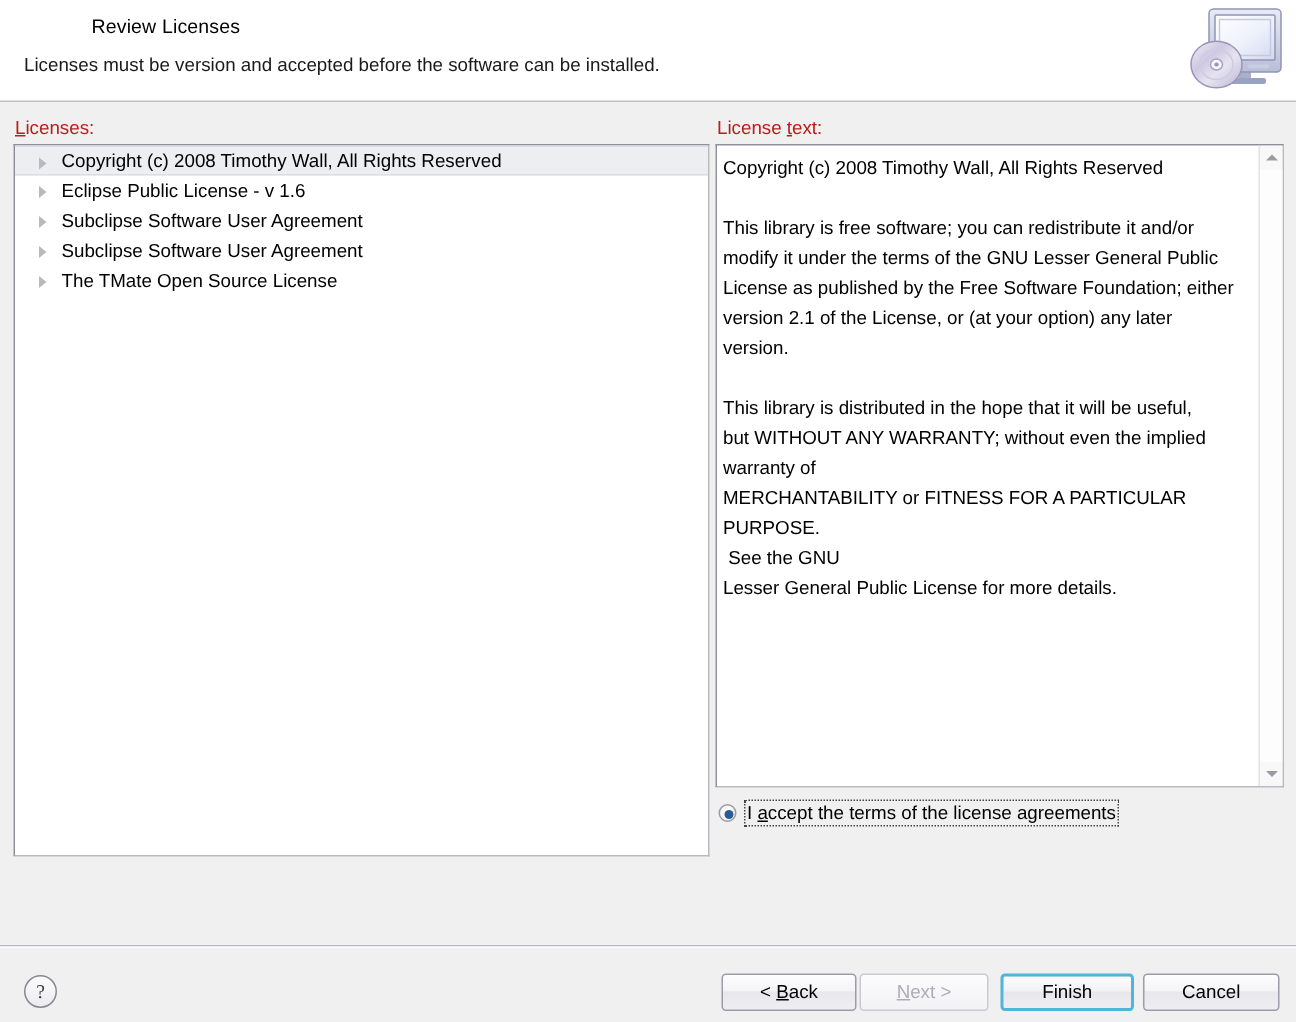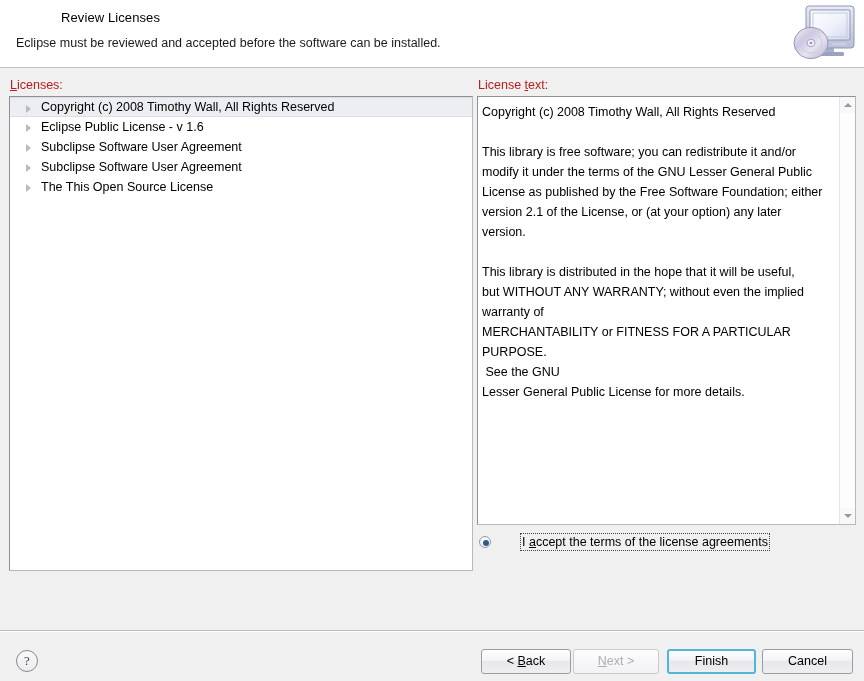--- a/index.html
+++ b/index.html
@@ -181,21 +181,20 @@
   }
   .radio-label {
     font-size: 12.5px;
     color: #000;
     padding: 1px 2px 1px 2px;
     line-height: 16px;
   }
   .radio-row.focused .radio-label {
     border: 1px dotted #444;
     padding: 0px 1px 0px 1px;
-    margin-left: 24px;
   }
   .radio-label .ul { text-decoration: underline; }
 
   
   .bottom-separator {
     position: absolute;
     left: 0; top: 630px;
     width: 864px; height: 1px;
     background: #b9b9bf;
   }
@@ -244,21 +243,21 @@
   #btn-finish { left: 667px; width: 89px; }
   #btn-cancel { left: 762px; width: 91px; }
 </style>
 </head>
 <body>
 
 <div id="root">
 
   <div class="header">
     <div class="header-title">Review Licenses</div>
-    <div class="header-desc">Eclipse must be reviewed and accepted before the software can be installed.</div>
+    <div class="header-desc">Licenses must be version and accepted before the software can be installed.</div>
     <div class="header-icon">
       <svg width="68" height="64" viewBox="0 0 68 64">
         <defs>
           <linearGradient id="monBody" x1="0" y1="0" x2="0" y2="1">
             <stop offset="0" stop-color="#e8eaf4"></stop>
             <stop offset="1" stop-color="#b9bed8"></stop>
           </linearGradient>
           <linearGradient id="screenG" x1="0" y1="0" x2="1" y2="1">
             <stop offset="0" stop-color="#ffffff"></stop>
             <stop offset="0.55" stop-color="#eef1fb"></stop>
@@ -290,21 +289,21 @@
 
   <div class="field-label" id="licenses-label"><span class="ul">L</span>icenses:</div>
   <div class="field-label" id="license-text-label">License <span class="ul">t</span>ext:</div>
 
   <div class="list-panel">
     <div id="tree-items">
         <div class="tree-item selected"><span class="tree-arrow"></span><span class="tree-label">Copyright (c) 2008 Timothy Wall, All Rights Reserved</span></div>
         <div class="tree-item"><span class="tree-arrow"></span><span class="tree-label">Eclipse Public License - v 1.6</span></div>
         <div class="tree-item"><span class="tree-arrow"></span><span class="tree-label">Subclipse Software User Agreement</span></div>
         <div class="tree-item"><span class="tree-arrow"></span><span class="tree-label">Subclipse Software User Agreement</span></div>
-        <div class="tree-item"><span class="tree-arrow"></span><span class="tree-label">The This Open Source License</span></div>
+        <div class="tree-item"><span class="tree-arrow"></span><span class="tree-label">The TMate Open Source License</span></div>
       </div>
   </div>
 
   <div class="text-panel">
     <div class="text-content">Copyright (c) 2008 Timothy Wall, All Rights Reserved
 
 This library is free software; you can redistribute it and/or
 modify it under the terms of the GNU Lesser General Public
 License as published by the Free Software Foundation; either
 version 2.1 of the License, or (at your option) any later

